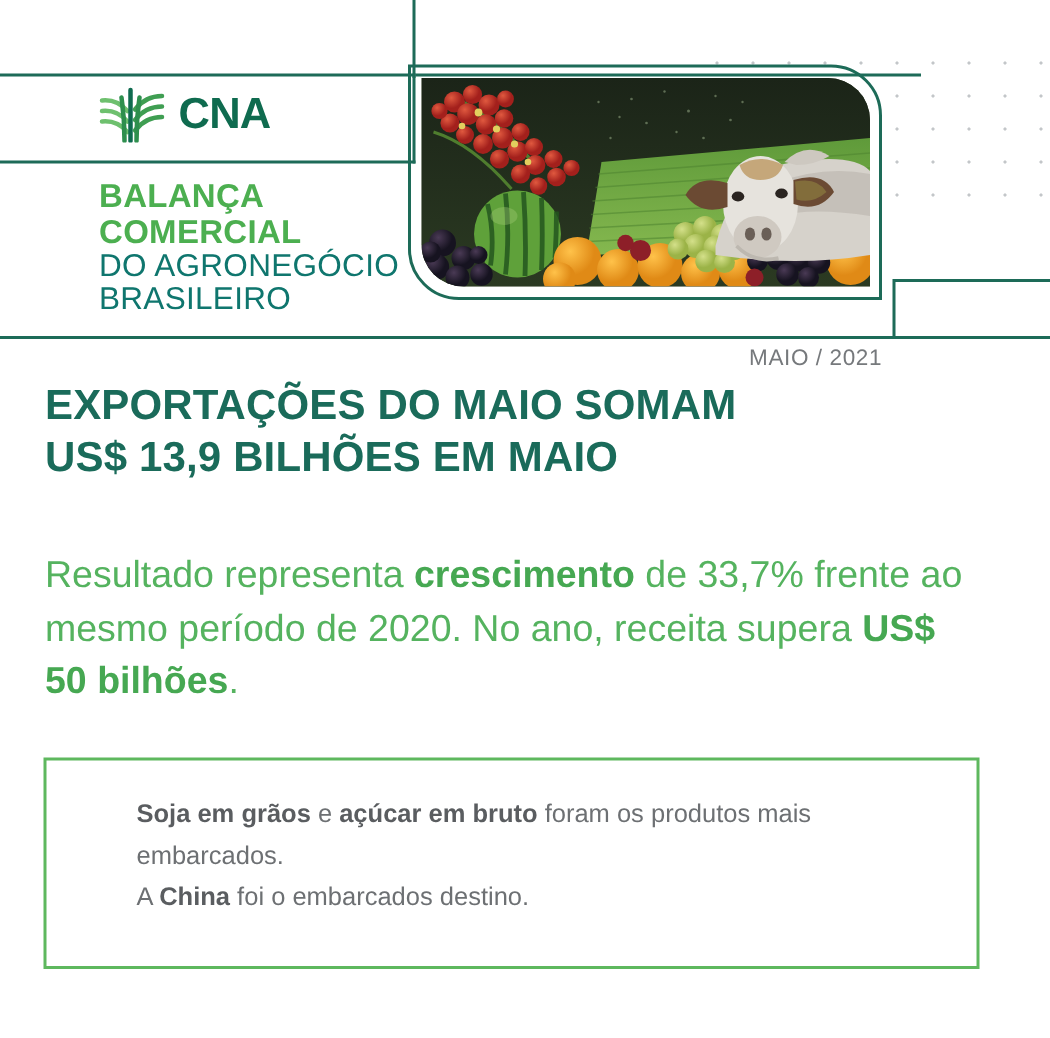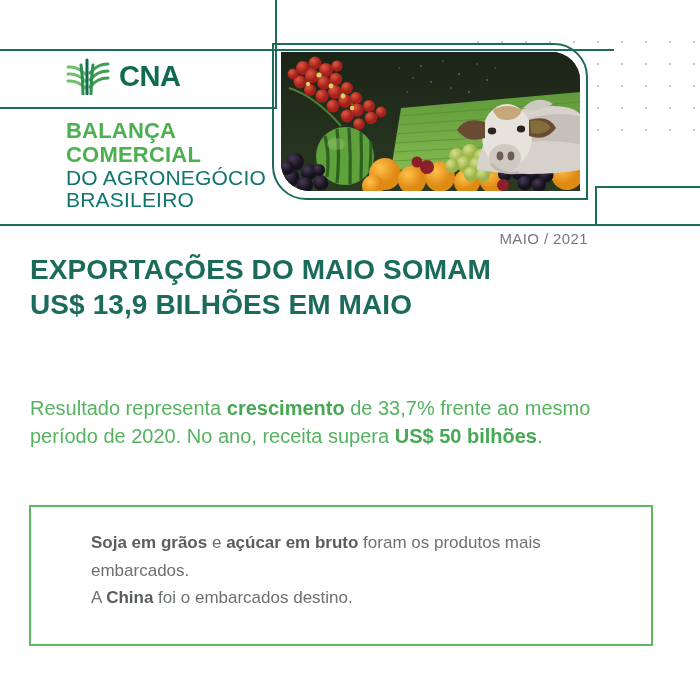--- a/index.html
+++ b/index.html
@@ -141,25 +141,24 @@
     letter-spacing: 0.1px;
     z-index: 4;
   }
 
   
   .subhead {
     position: absolute;
     left: 30px;
     top: 366px;
     width: 620px;
-    font-size: 20px;
+    font-size: 25px;
     color: #55b35f;
     line-height: 1.42;
     z-index: 4;
-    margin-top: 28px;
   }
   .subhead b { font-weight: bold; color: #46a852; }
 
   
   .callout {
     position: absolute;
     left: 29px;
     top: 505px;
     width: 624px;
     height: 141px;

